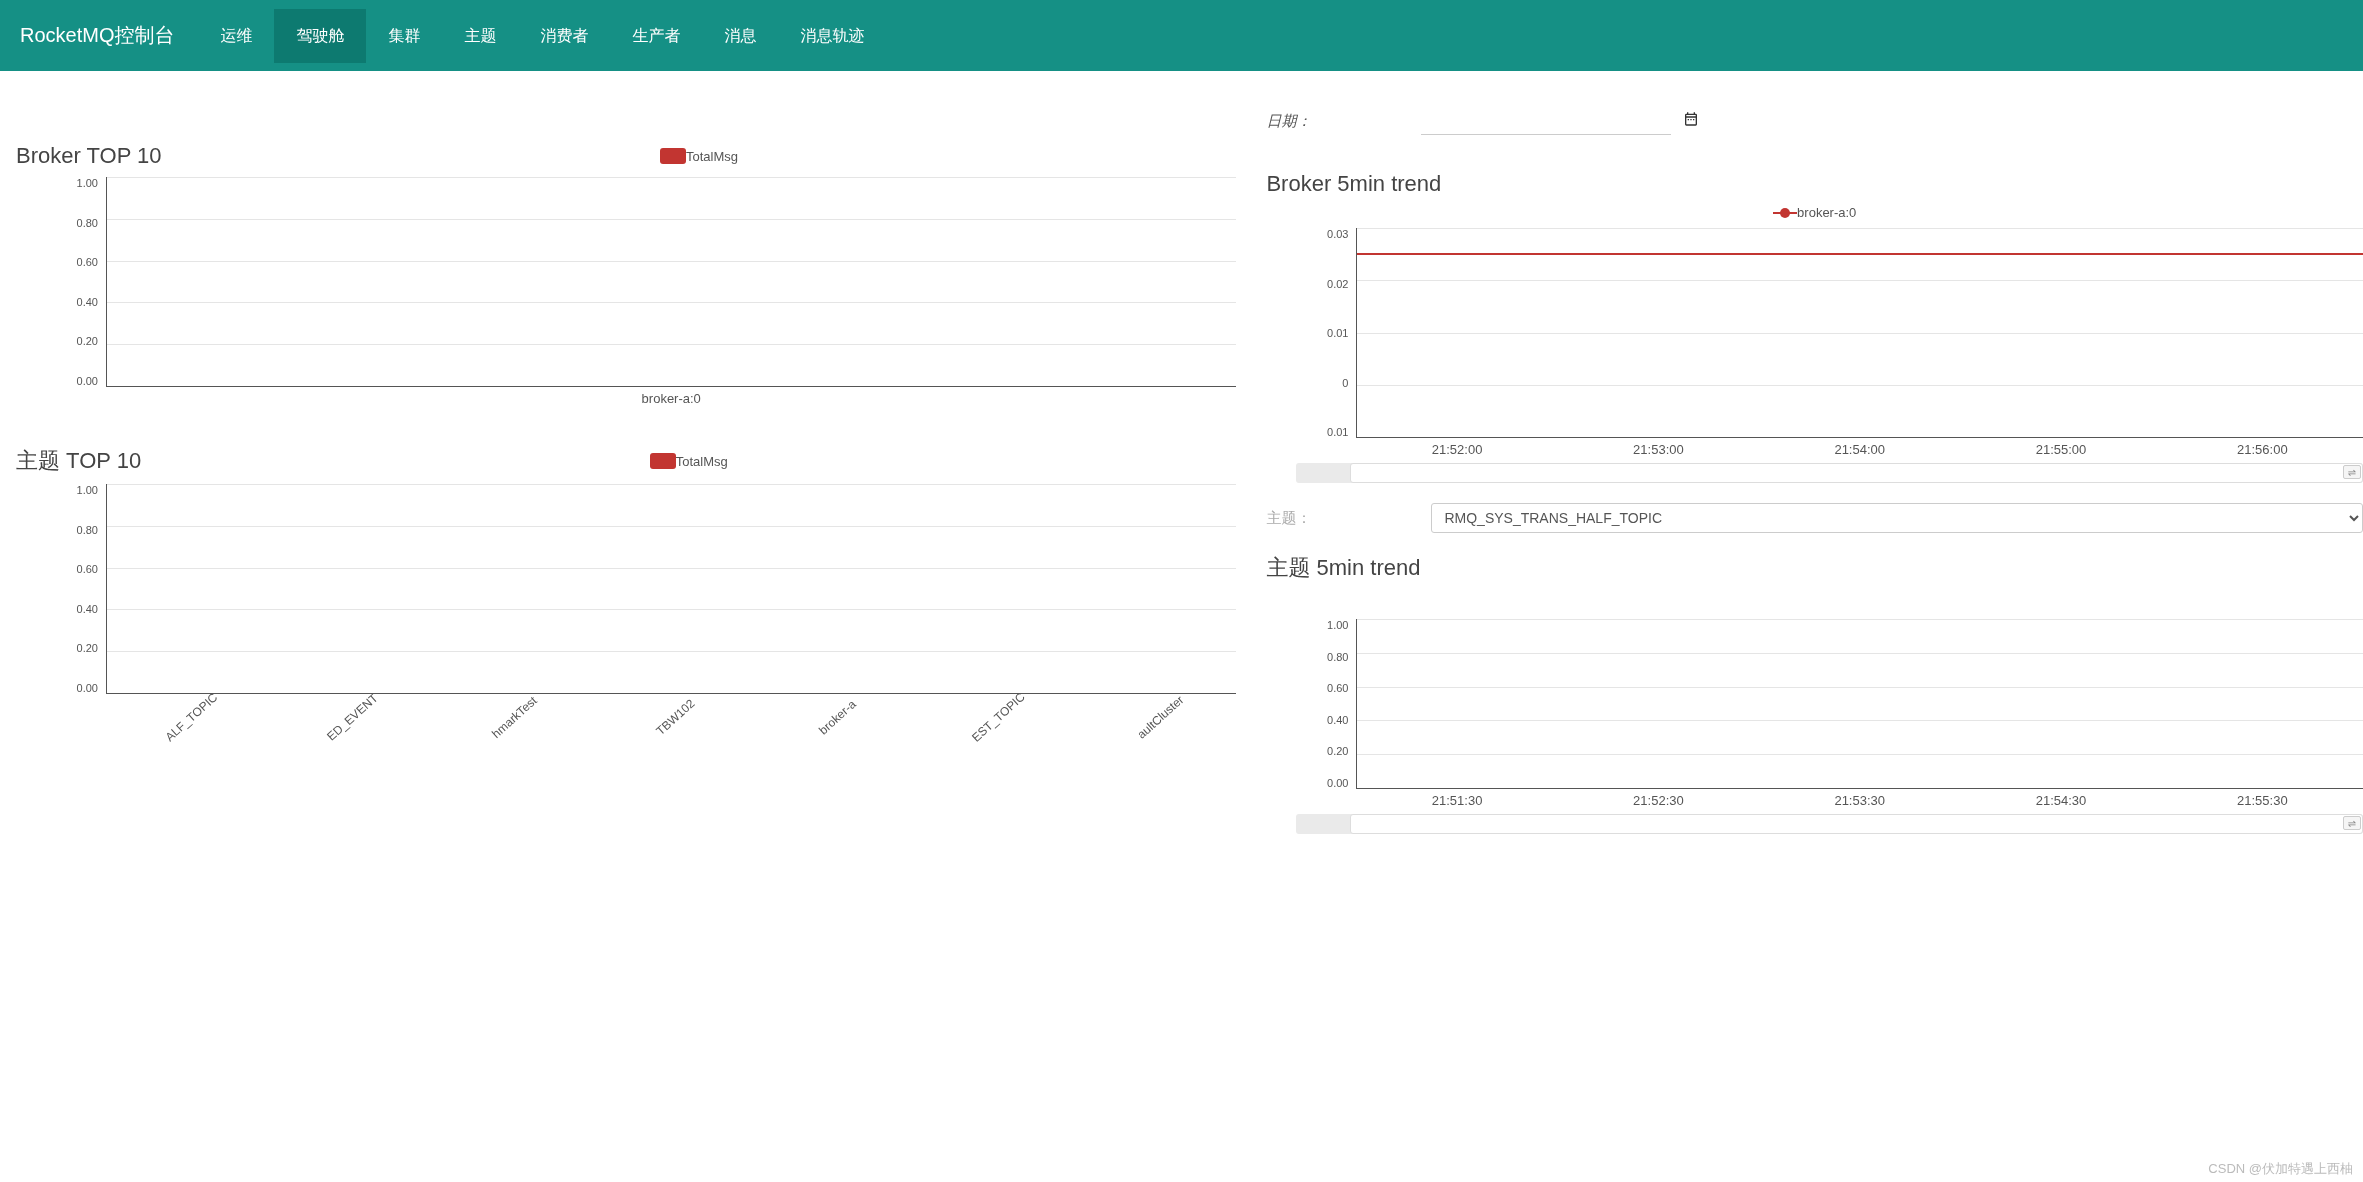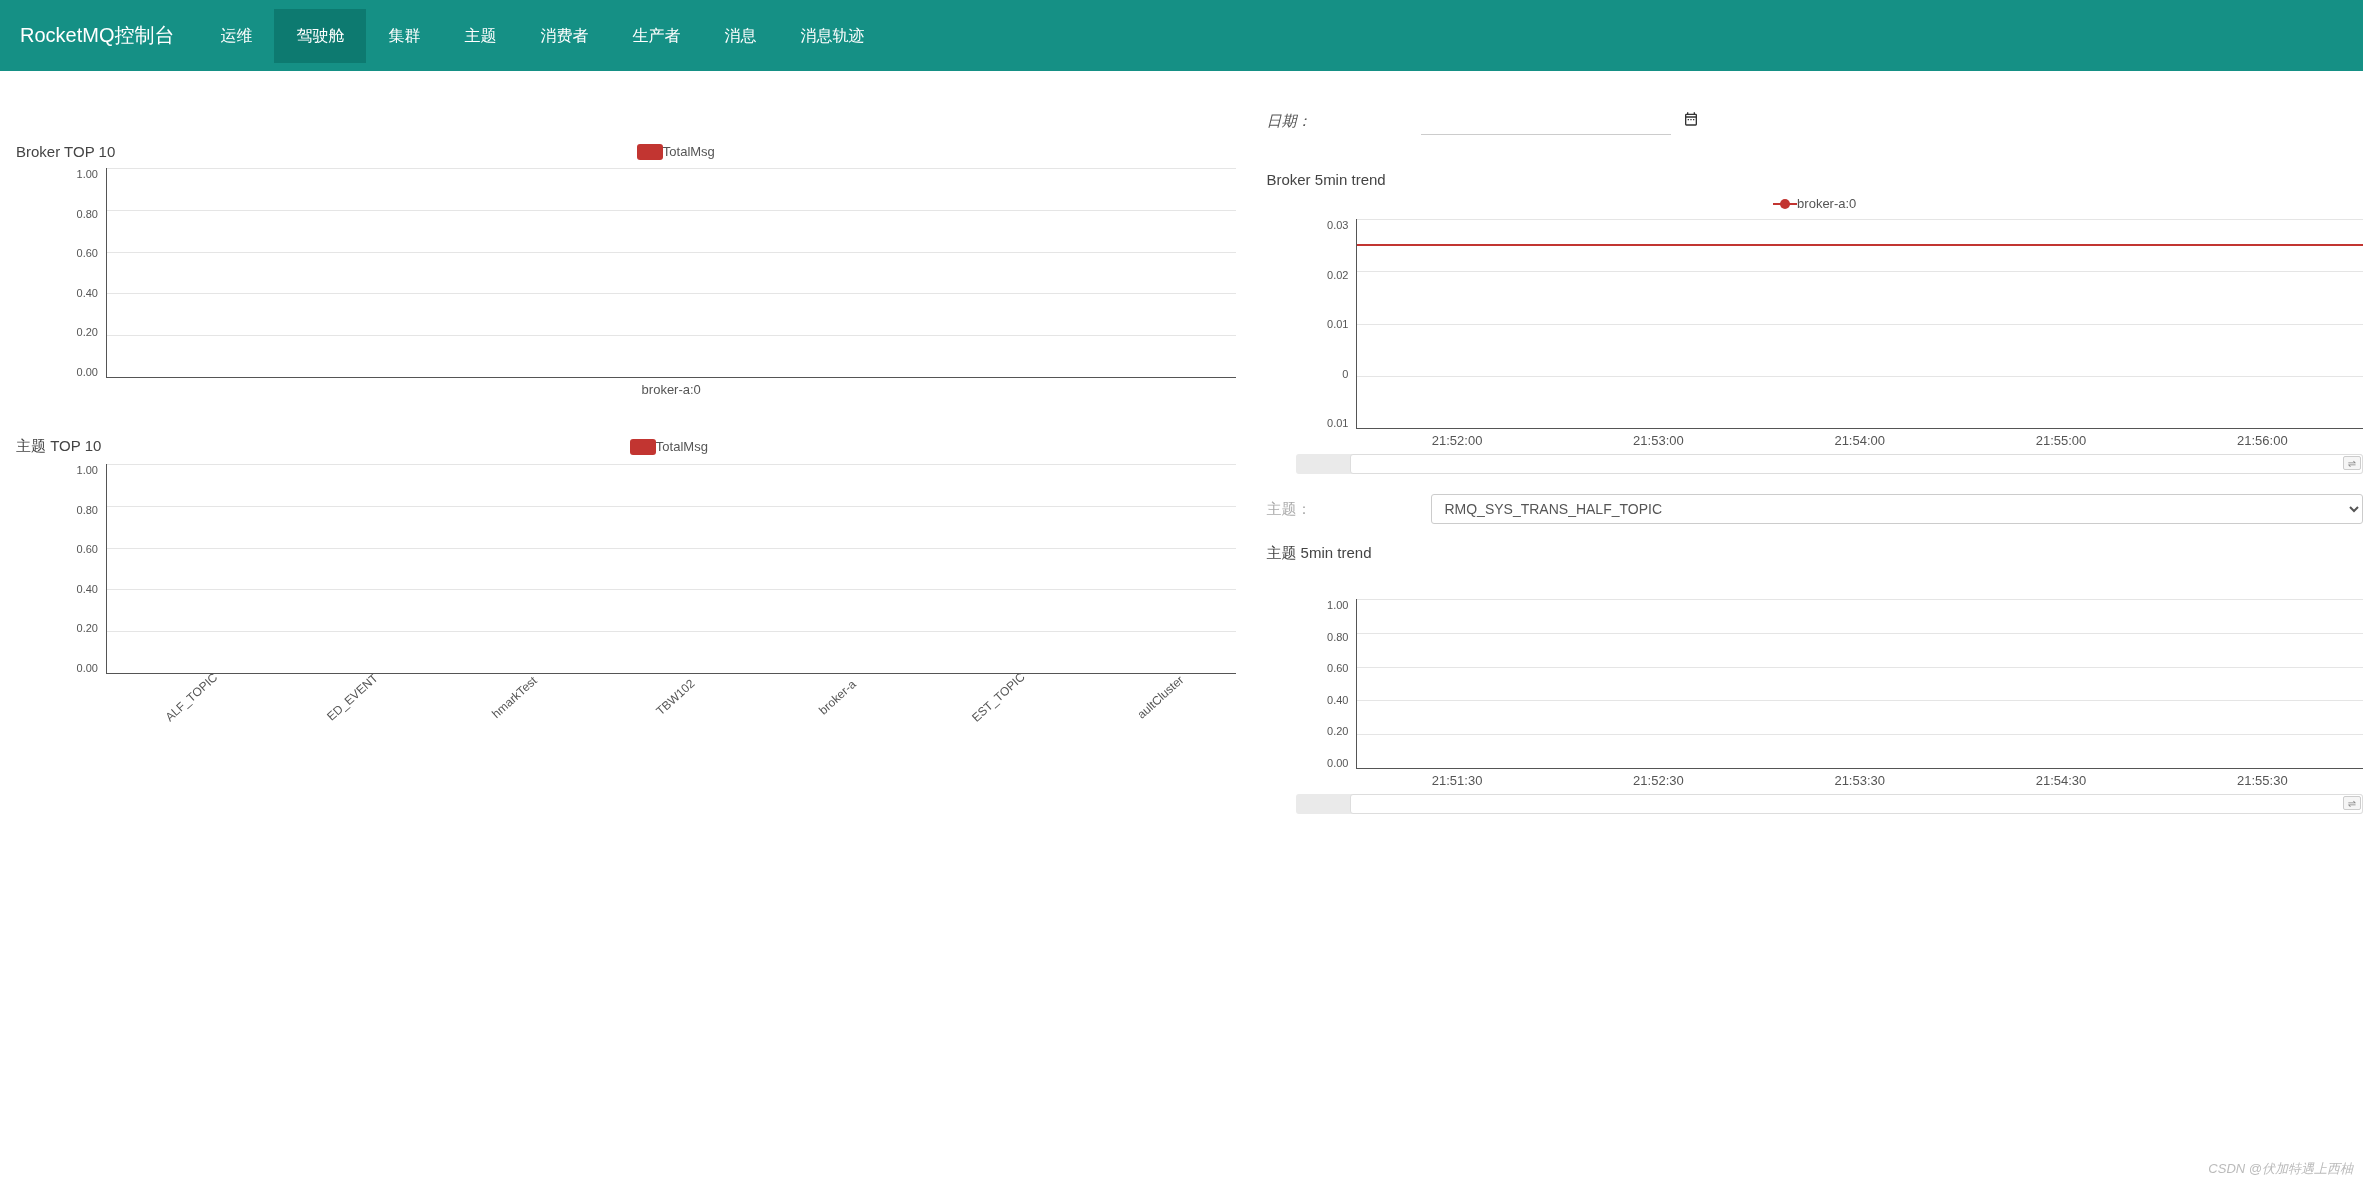--- a/index.html
+++ b/index.html
@@ -59,21 +59,21 @@
     }
     .calendar-icon {
       font-size: 16px;
       color: #333;
       cursor: pointer;
     }
     
     .chart-block { margin-bottom: 40px; }
     .chart-title {
       color: #444;
-      font-size: 15px;
+      font-size: 22px;
       font-weight: 400;
       margin-bottom: 8px;
     }
     .legend {
       display: flex;
       justify-content: center;
       align-items: center;
       margin-bottom: 8px;
       color: #555;
       font-size: 13px;
@@ -220,21 +220,20 @@
       text-align: center;
       color: #888;
     }
     
     .watermark {
       position: fixed;
       bottom: 4px;
       right: 10px;
       color: #bbb;
       font-size: 13px;
-      font-style: italic;
     }
     
     .spacer-top { height: 42px; }
   </style>
 </head>
 <body>
 
 <div class="navbar">
   <div class="navbar-brand">RocketMQ控制台</div>
   <div class="nav-item">运维</div>

